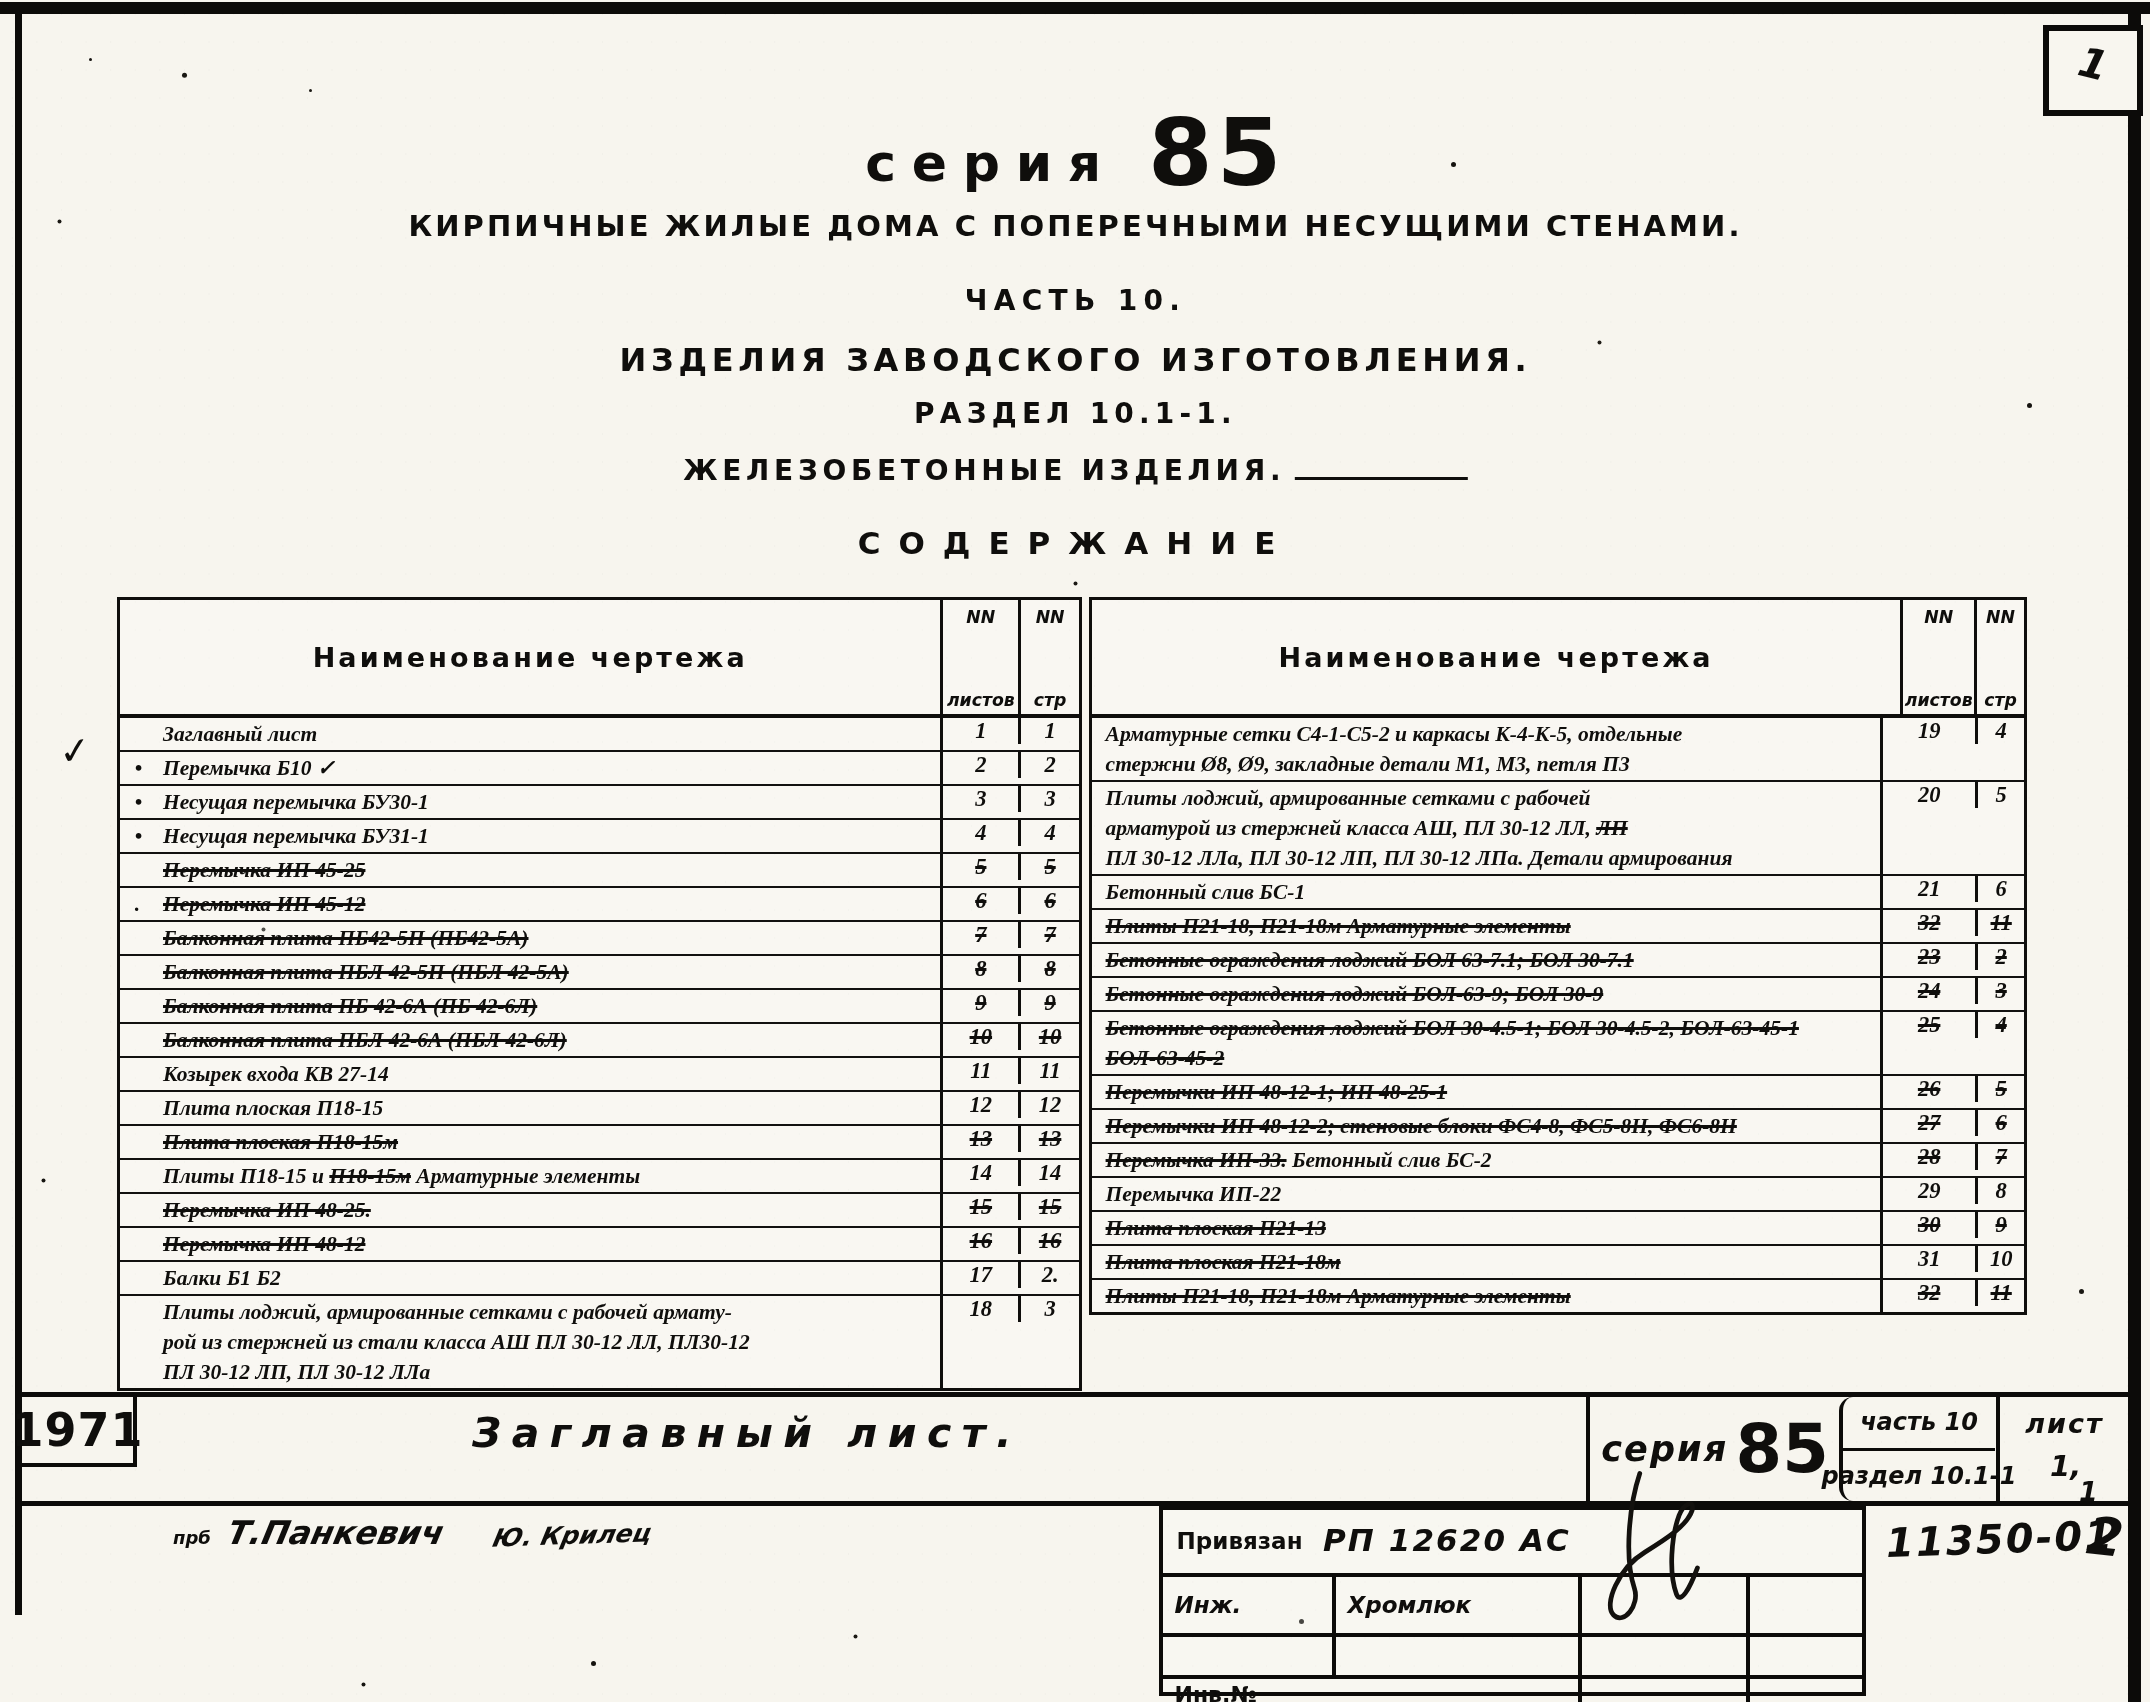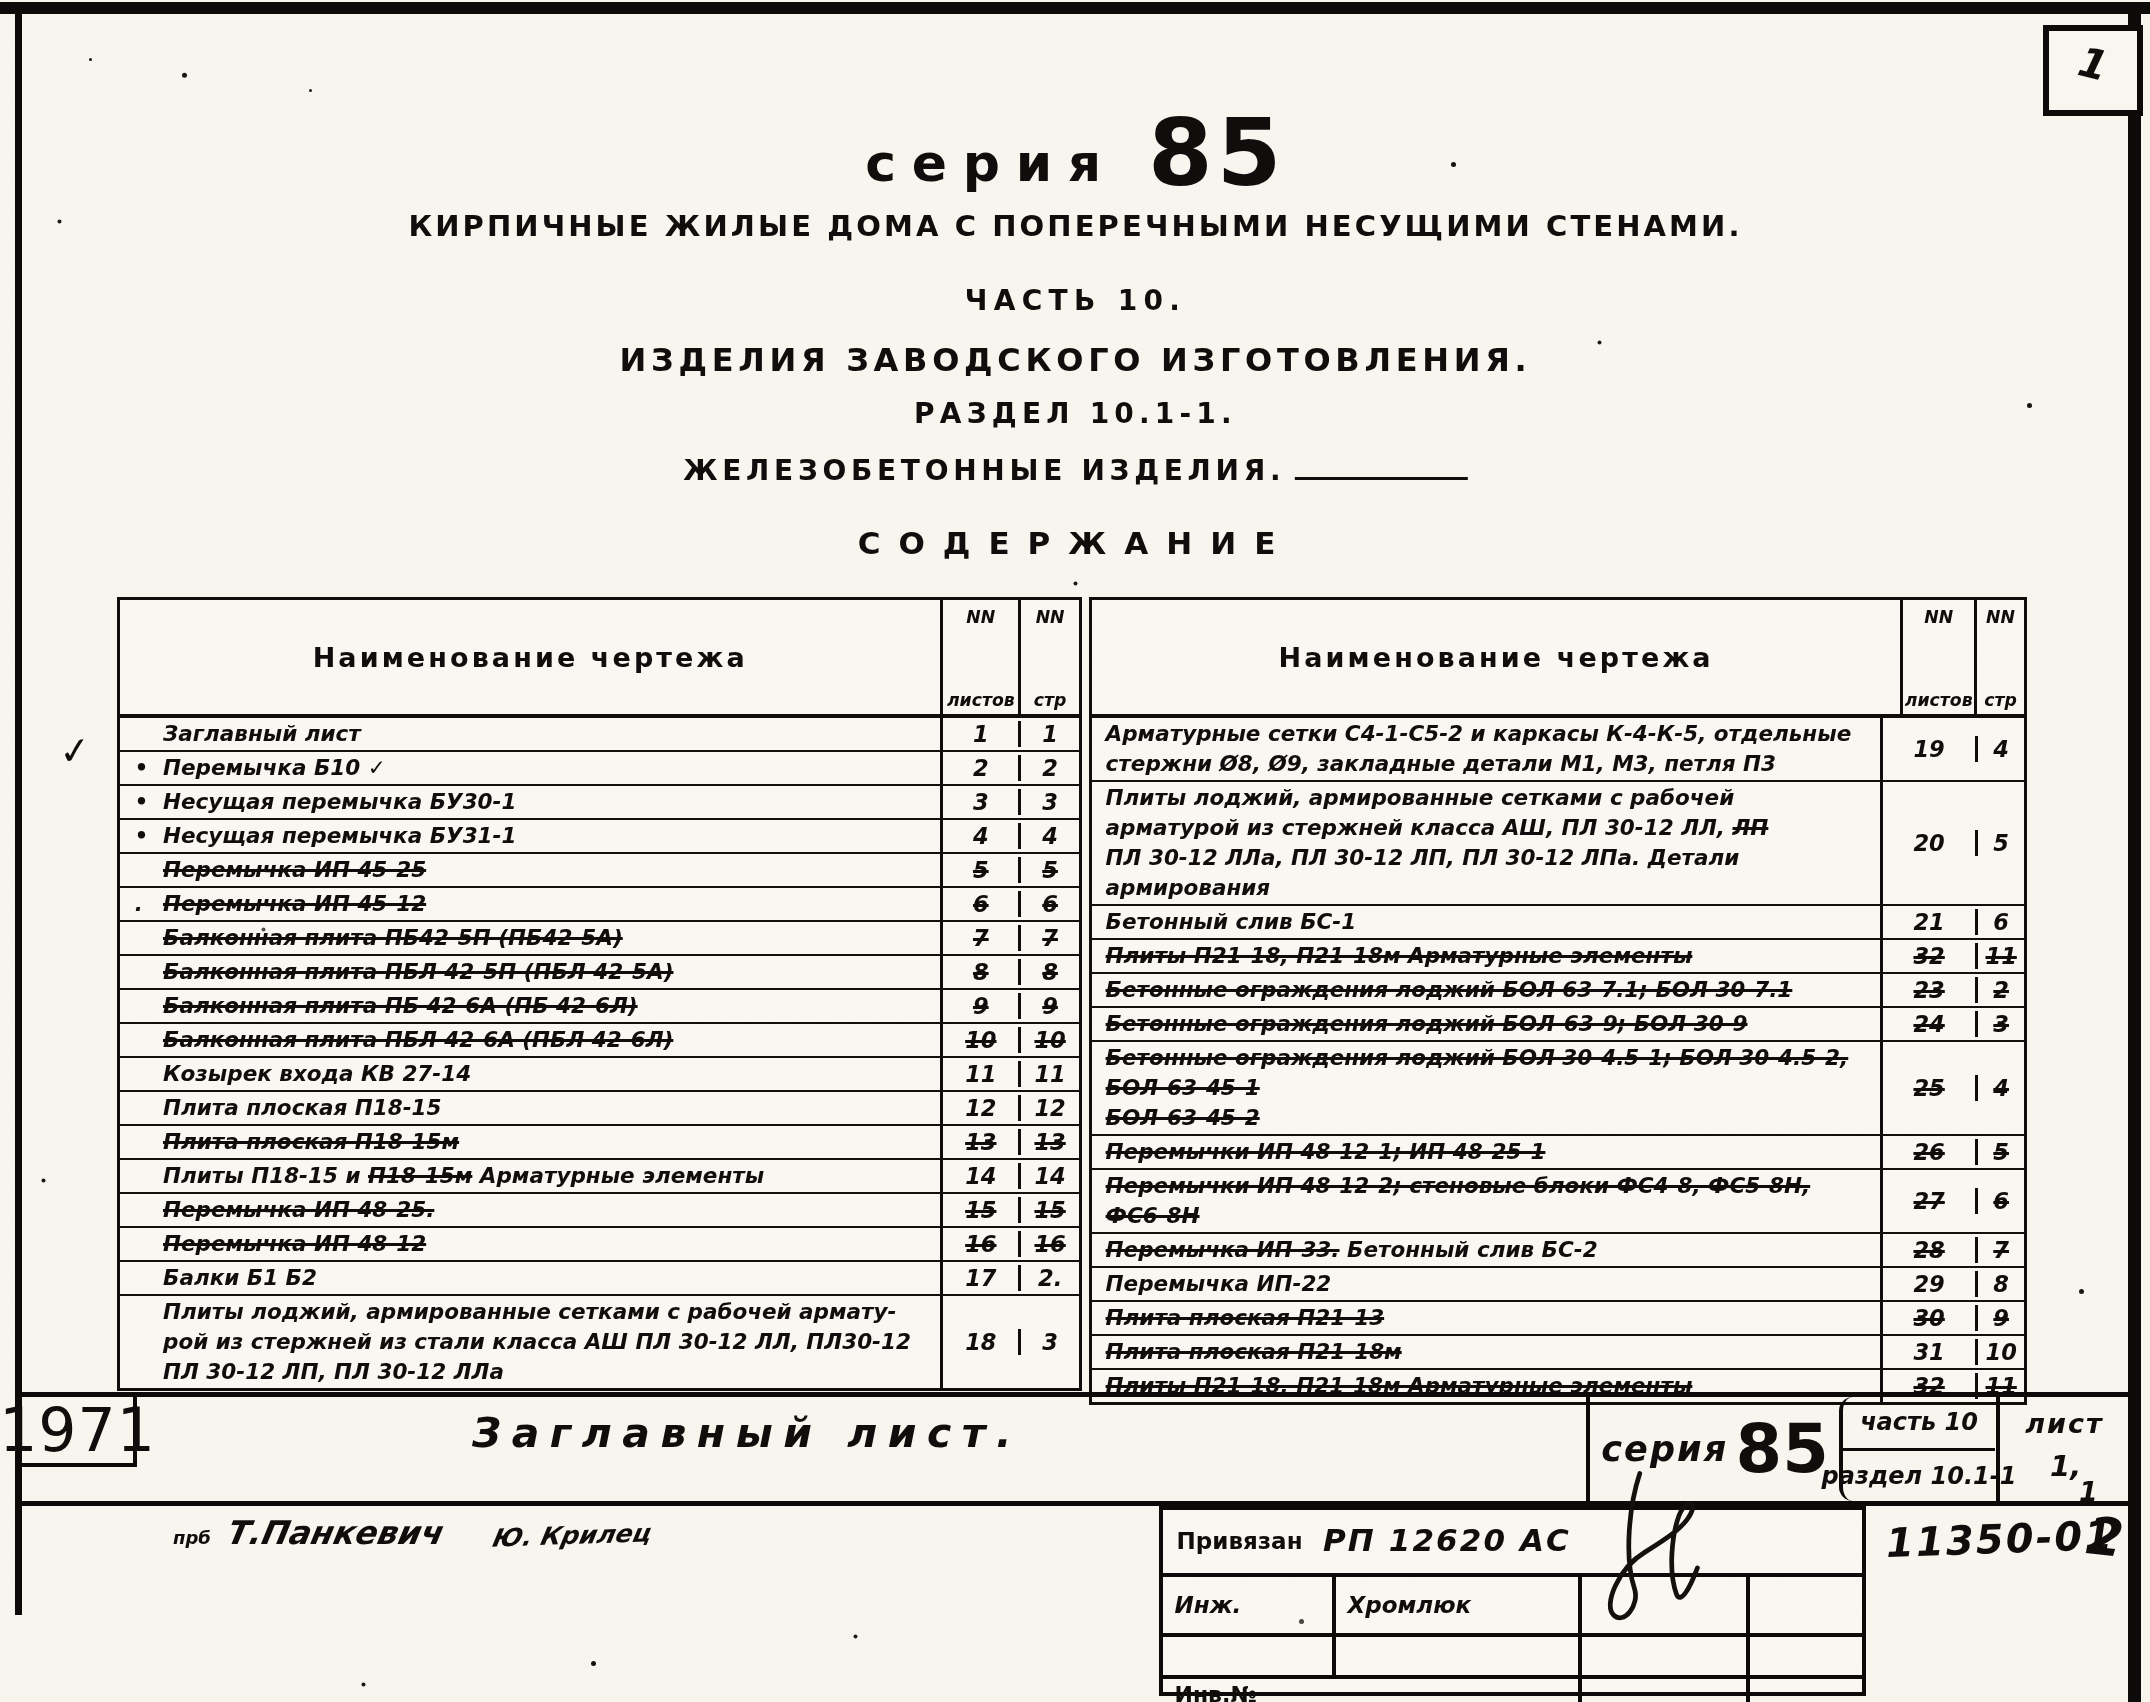--- a/index.html
+++ b/index.html
@@ -32,36 +32,36 @@
   .tbl-right{left:1089px;width:938px;}
   .thead{display:flex;height:118px;border-bottom:4.2px solid #0f0e0c;box-sizing:border-box;align-items:stretch;}
   .th-name{display:flex;align-items:center;justify-content:center;font-size:27px;font-weight:bold;letter-spacing:3.1px;border-right:3.1px solid #0f0e0c;box-sizing:border-box;}
   .tbl-left .th-name{width:826px;}
   .tbl-right .th-name{width:813px;}
   .th-nn{display:flex;flex-direction:column;align-items:center;justify-content:space-between;padding:7.3px 0 4.2px 0;font-size:17.3px;font-style:italic;font-weight:bold;border-right:3.1px solid #0f0e0c;box-sizing:border-box;}
   .tbl-left .th-nn.c1{width:78px;}
   .tbl-left .th-nn.c2{width:58px;border-right:none;}
   .tbl-right .th-nn.c1{width:74px;}
   .tbl-right .th-nn.c2{width:47px;border-right:none;}
-  .trow{display:flex;align-items:center;border-bottom:2.1px solid #121110;box-sizing:border-box;}
+  .trow{display:flex;align-items:flex-start;border-bottom:2.1px solid #121110;box-sizing:border-box;font-family:Liberation Serif, serif;}
   .trow:last-child{border-bottom:none;}
   .tname{position:relative;font-style:italic;font-weight:bold;font-size:21.5px;line-height:30px;padding:1px 4.2px 1px 43px;border-right:3.1px solid #0f0e0c;box-sizing:border-box;}
   .tbl-left .tname{width:826px;}
   .tbl-right .tname{width:813px;padding-left:13.6px;}
   .tnum{display:flex;align-items:center;justify-content:center;font-style:italic;font-weight:bold;font-size:22.5px;border-right:3.1px solid #0f0e0c;box-sizing:border-box;}
   .tbl-left .tnum{width:78px;}
   .tbl-left .tnum.tlast{width:58px;border-right:none;}
   .tbl-right .tnum{width:98px;}
   .tbl-right .tnum.tlast{width:47px;border-right:none;}
   .bullet{position:absolute;left:14.7px;top:1px;font-size:21px;}
   .st{text-decoration:line-through;text-decoration-thickness:2.6px;}
   
   .bline1{position:absolute;left:14.7px;top:1392px;width:2126px;height:4.7px;background:#0c0b09;}
   .bline2{position:absolute;left:14.7px;top:1501px;width:2126px;height:4.7px;background:#0c0b09;}
-  .year-box{position:absolute;left:22px;top:1397px;width:111px;height:66px;border-right:4.7px solid #0c0b09;border-bottom:4.7px solid #0c0b09;display:flex;align-items:center;justify-content:center;font-size:60px;font-weight:normal;letter-spacing:1px;}
+  .year-box{position:absolute;left:22px;top:1397px;width:111px;height:66px;border-right:4.7px solid #0c0b09;border-bottom:4.7px solid #0c0b09;display:flex;align-items:center;justify-content:center;font-size:46px;font-weight:bold;letter-spacing:1px;}
   .sheet-title{position:absolute;left:472px;top:1409px;font-size:41px;font-style:italic;font-weight:bold;letter-spacing:10.5px;white-space:nowrap;}
   .tb-cell{position:absolute;top:1397px;height:104px;border-left:4.7px solid #0c0b09;box-sizing:border-box;}
   .tb-series{left:1586px;width:254px;display:flex;align-items:center;justify-content:center;gap:7.3px;}
   .tb-series .lbl{font-size:35px;font-style:italic;font-weight:bold;letter-spacing:2.1px;}
   .tb-series .num{font-size:67px;font-weight:bold;}
   .tb-part{left:1839px;width:156px;display:flex;flex-direction:column;border-radius:14px;}
   .tb-part .half{flex:1;display:flex;align-items:center;justify-content:center;font-size:24px;font-style:italic;font-weight:bold;white-space:nowrap;}
   .tb-part .half.top{border-bottom:3.7px solid #0c0b09;}
   .tb-sheet{left:1996px;width:133px;}
   .tb-sheet .lbl{position:absolute;left:0;right:0;top:10.5px;text-align:center;font-size:27px;font-style:italic;font-weight:bold;letter-spacing:2.1px;}

